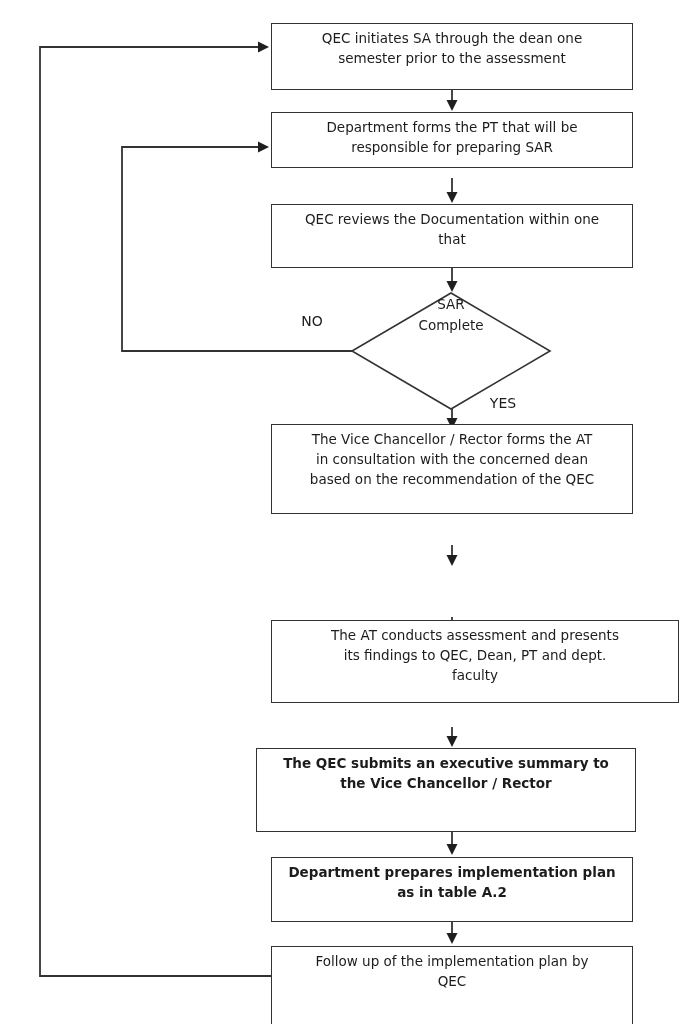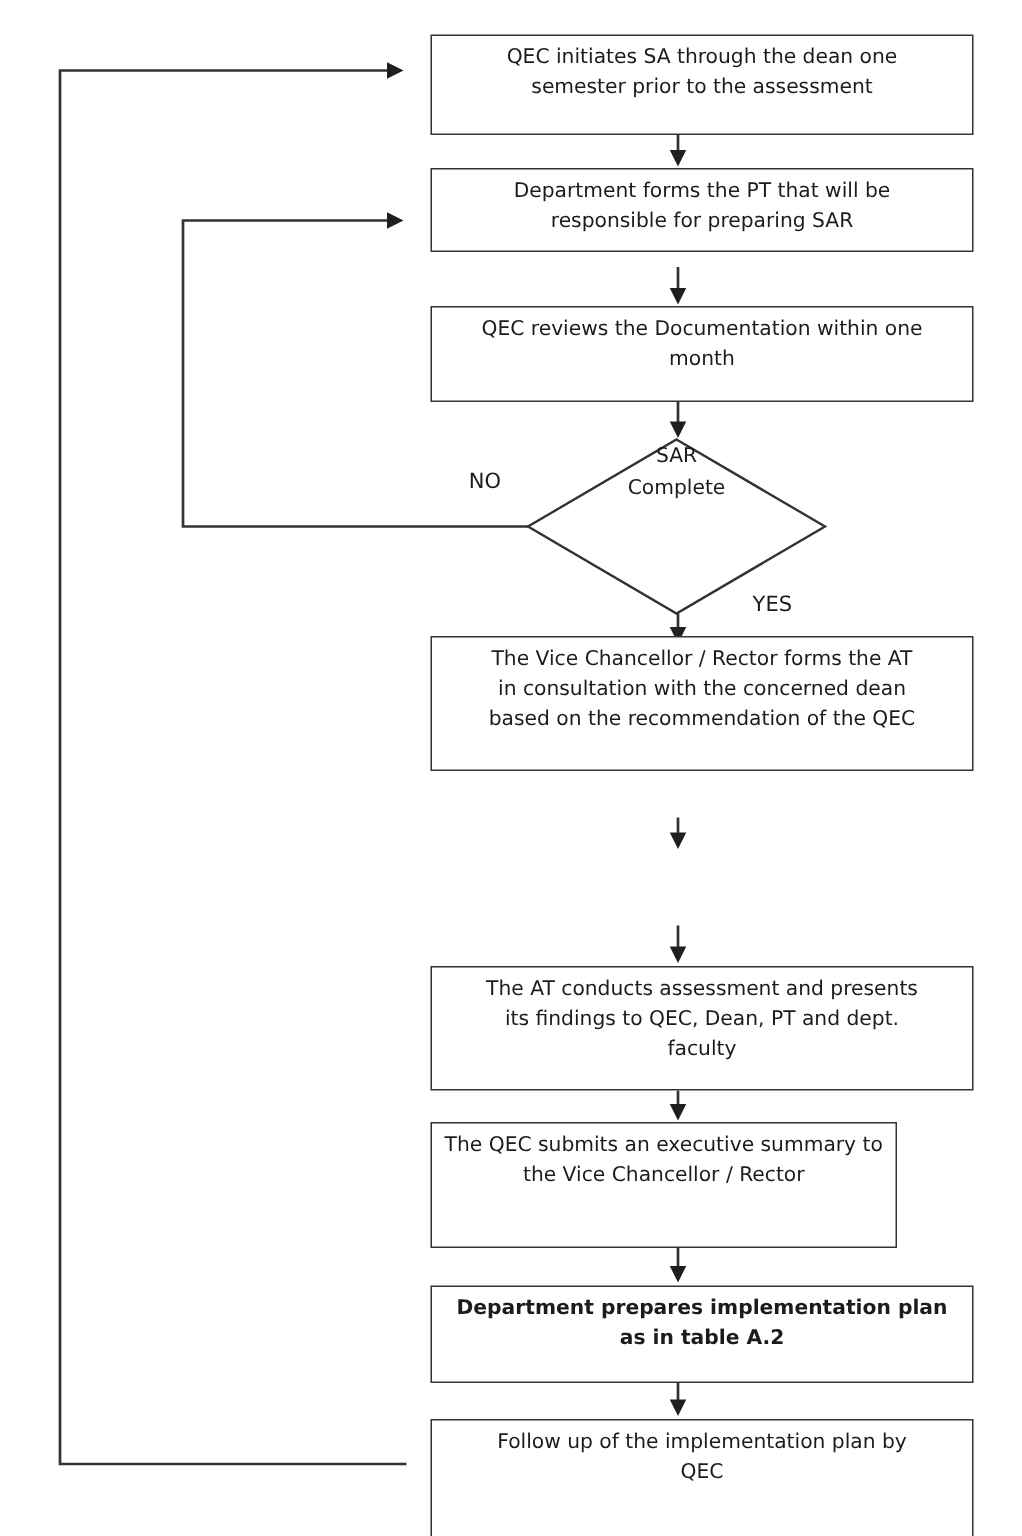--- a/index.html
+++ b/index.html
@@ -41,36 +41,35 @@
   .pbox {
     position: absolute;
     box-sizing: border-box;
     border: 1.5px solid #333333;
     background: #ffffff;
     text-align: center;
     font-size: 13.5px;
     line-height: 20px;
     padding: 4px 1px 0 1px;
     white-space: pre-line;
-    margin-left: 16px;
   }
   #b1 { left: 271px; top: 23px;  width: 362px; height: 67px; }
   #b2 { left: 271px; top: 112px; width: 362px; height: 56px; }
   #b3 { left: 271px; top: 204px; width: 362px; height: 64px; }
   #b4 { left: 271px; top: 424px; width: 362px; height: 90px; }
   #b5 { left: 271px; top: 567px; width: 362px; height: 50px; }
-  #b6 { left: 271px; top: 644px; width: 362px; height: 83px; }
-  #b7 { left: 271px; top: 748px; width: 311px; height: 84px; }
+  #b6 { left: 271px; top: 620px; width: 408px; height: 83px; }
+  #b7 { left: 256px; top: 748px; width: 380px; height: 84px; font-weight: bold; }
   #b8 { left: 271px; top: 857px; width: 362px; height: 65px; font-weight: bold; }
   #b9 { left: 271px; top: 946px; width: 362px; height: 84px; }
   .flow-label {
     position: absolute;
     font-size: 14px;
     line-height: 17px;
-    text-align: right;
+    text-align: center;
   }
   #lbl-no  { left: 290px; top: 313px; width: 44px; }
   #lbl-yes { left: 478px; top: 395px; width: 50px; }
   #decision-label {
     position: absolute;
     left: 366px;
     top: 294px;
     width: 170px;
     text-align: center;
     font-size: 13.5px;
@@ -129,21 +128,21 @@
     </g>
 
     <polygon class="diamond" points="451,293 550,351 451,409 352,351"></polygon>
   </svg>
 
   <div class="pbox" id="b1">QEC initiates SA through the dean one
 semester prior to the assessment</div>
   <div class="pbox" id="b2">Department forms the PT that will be
 responsible for preparing SAR</div>
   <div class="pbox" id="b3">QEC reviews the Documentation within one
-month</div>
+that</div>
   <div class="pbox" id="b4">The Vice Chancellor / Rector forms the AT
 in consultation with the concerned dean
 based on the recommendation of the QEC</div>
   <div class="pbox" id="b6">The AT conducts assessment and presents
 its findings to QEC, Dean, PT and dept.
 faculty</div>
   <div class="pbox" id="b7">The QEC submits an executive summary to
 the Vice Chancellor / Rector</div>
   <div class="pbox" id="b8">Department prepares implementation plan
 as in table A.2</div>

